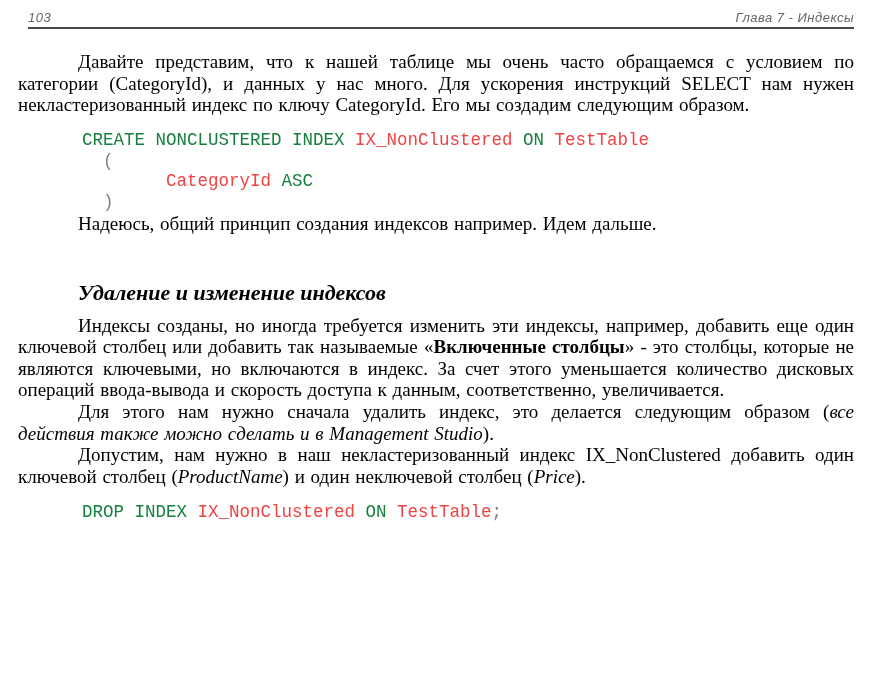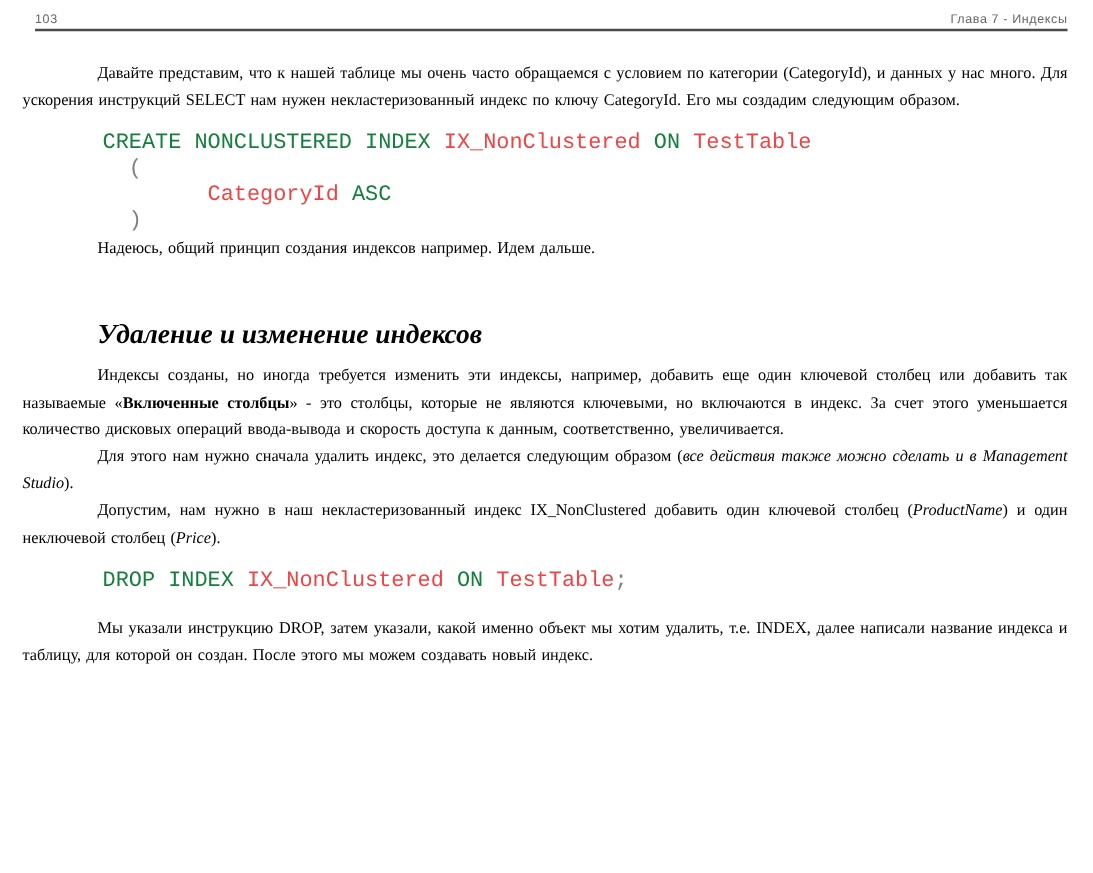--- a/index.html
+++ b/index.html
@@ -18,32 +18,33 @@
     font-family: "Liberation Serif", serif;
   }
   .page-header {
     margin: 10px 20px 0 28px;
     padding-bottom: 2px;
     border-bottom: 2px solid #4a4a4a;
     display: flex;
     justify-content: space-between;
     align-items: flex-end;
     font-family: "Liberation Sans", sans-serif;
-    font-size: 10px;
+    font-style: italic;
+    font-size: 13px;
     color: #666666;
     letter-spacing: 0.5px;
   }
   .content {
     padding: 0 20px 0 18px;
   }
   .content p {
     margin: 0;
     text-indent: 60px;
     text-align: justify;
-    font-size: 13px;
+    font-size: 19px;
     line-height: 21.6px;
     word-spacing: 1px;
   }
   .p-first { margin-top: 22px !important; }
   .p-after-code { margin-top: 17px !important; }
   .p-after-heading { margin-top: 9px !important; }
   .p-last { margin-top: 15px !important; }
   .bi { font-weight: bold; }
   .it { font-style: italic; }
   .section-heading {
@@ -92,16 +93,15 @@
     <h2 class="section-heading">Удаление и изменение индексов</h2>
 
     <p class="p-after-heading"><span>Индексы созданы, но иногда требуется изменить эти индексы, например, добавить еще один ключевой столбец или добавить так называемые «</span><span class="bi">Включенные столбцы</span><span>» - это столбцы, которые не являются ключевыми, но включаются в индекс. За счет этого уменьшается количество дисковых операций ввода-вывода и скорость доступа к данным, соответственно, увеличивается.</span></p>
 
     <p><span>Для этого нам нужно сначала удалить индекс, это делается следующим образом (</span><span class="it">все действия также можно сделать и в Management Studio</span><span>).</span></p>
 
     <p><span>Допустим, нам нужно в наш некластеризованный индекс IX_NonClustered добавить один ключевой столбец (</span><span class="it">ProductName</span><span>) и один неключевой столбец (</span><span class="it">Price</span><span>).</span></p>
 
     <pre class="sql-code sql-code-drop"><span class="kw">DROP INDEX </span><span class="id">IX_NonClustered </span><span class="kw">ON </span><span class="id">TestTable</span><span class="pu">;</span></pre>
 
-    <p class="p-last">Мы указали инструкцию DROP, затем указали, какой именно объект мы хотим удалить, т.е. INDEX, далее написали название индекса и таблицу, для которой он создан. После этого мы можем создавать новый индекс.</p>
 
   </div>
 </div>
 
 </body></html>

